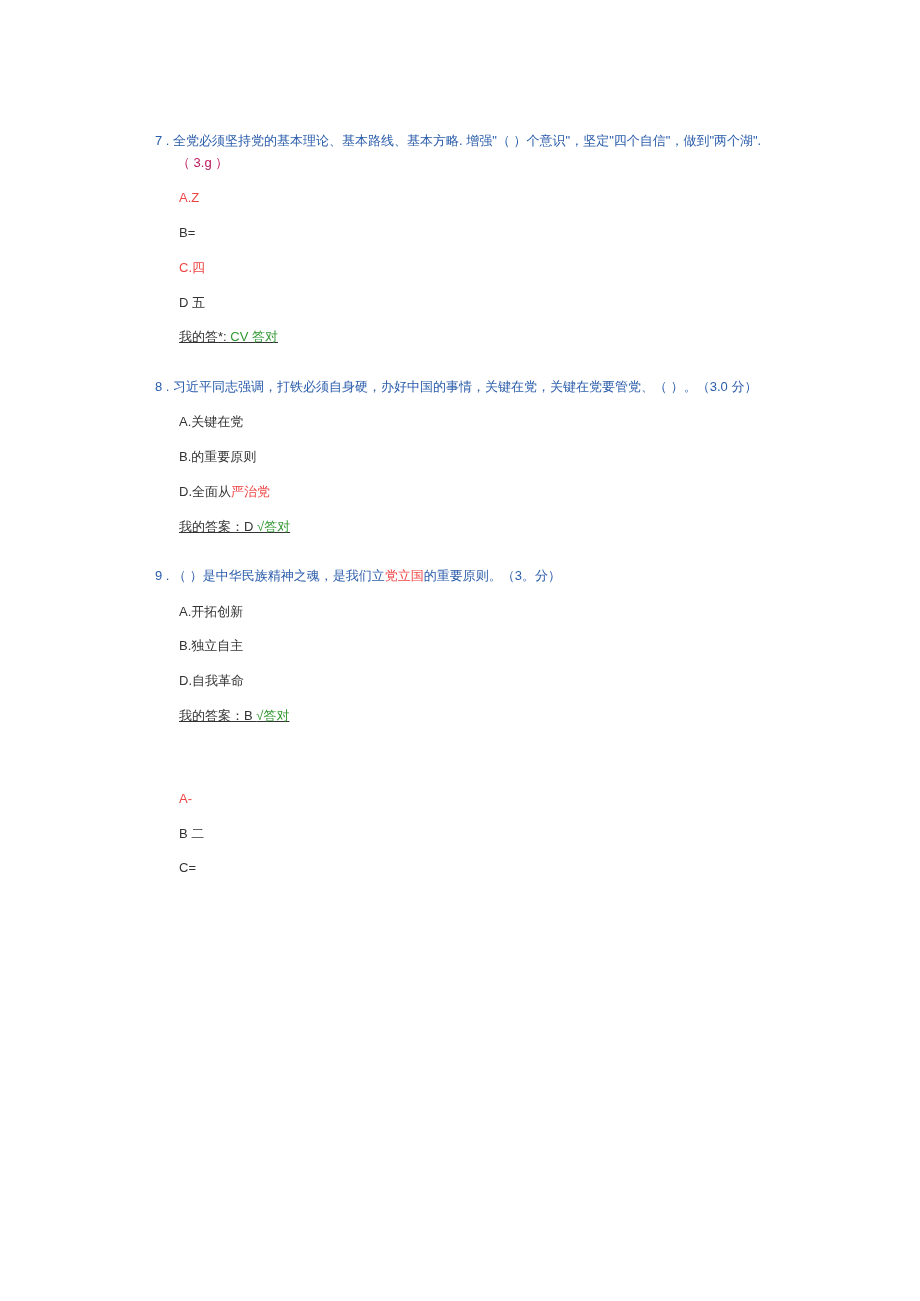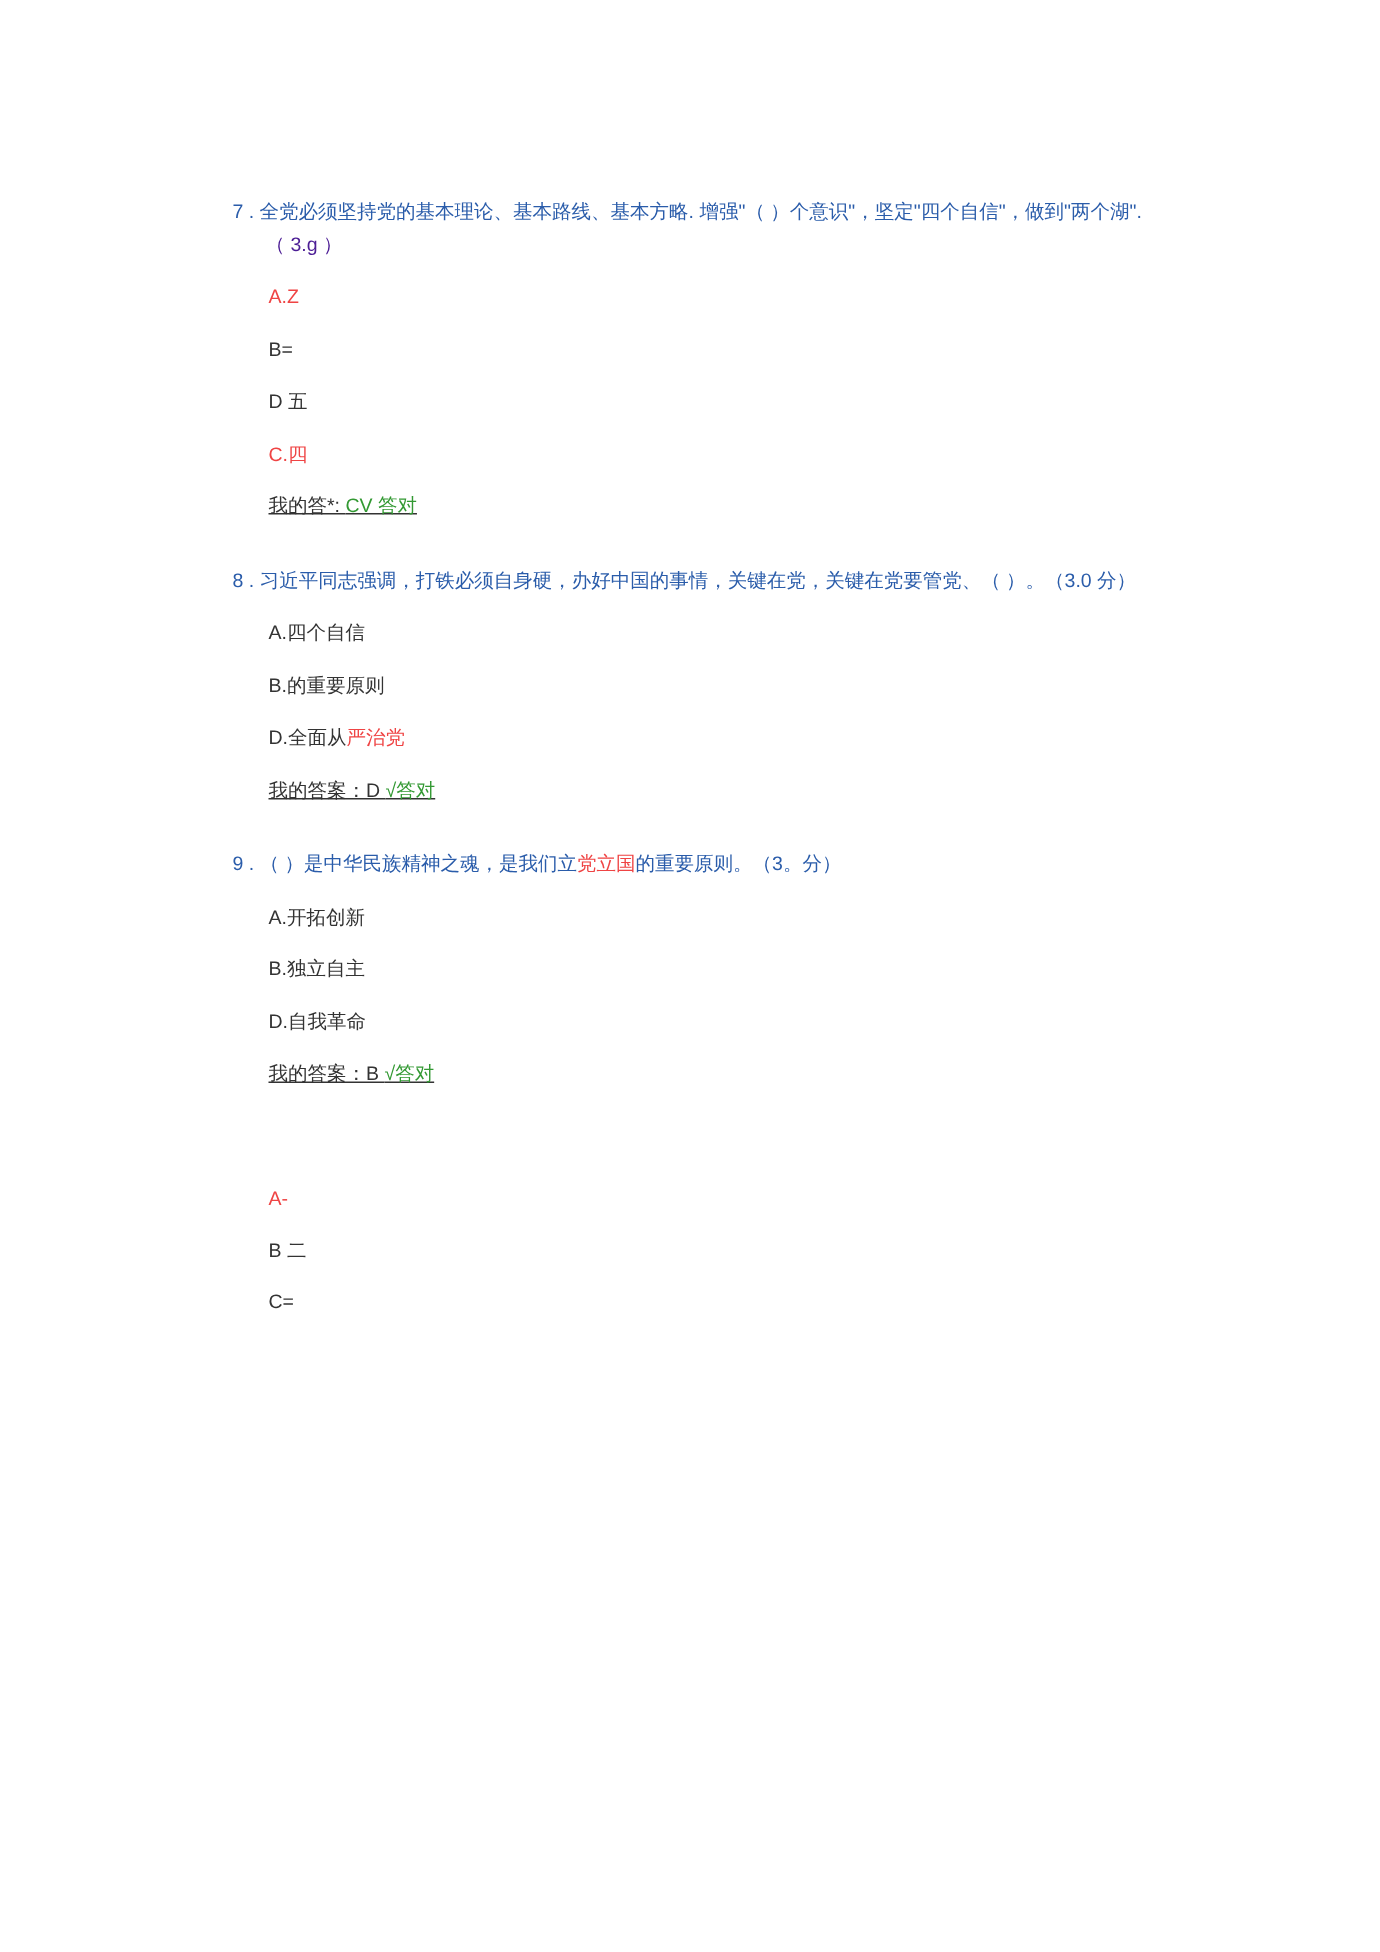--- a/index.html
+++ b/index.html
@@ -15,55 +15,55 @@
   }
   .question { margin-bottom: 28px; }
   .q-num {
     color: #2a5caa;
     display: inline;
   }
   .q-text {
     color: #2a5caa;
     display: inline;
   }
-  .q-points { color: #4c1d95; }
+  .q-points { color: #be185d; }
   .options { padding-left: 24px; margin-top: 14px; }
   .option { margin-bottom: 14px; color: #333; }
   .blue-text { color: #ef4444; }
   .answer-row { padding-left: 24px; margin-bottom: 0; color: #333; text-decoration: underline; }
   .answer-correct { color: #339933; }
   .indent-sub { padding-left: 22px; }
   .q-header { line-height: 1.7; }
 </style>
 </head>
 <body>
 
 <div class="question">
   <div class="q-header">
     <span class="q-num">7</span><span class="q-text"> . </span><span class="q-text">全党必须坚持党的基本理论、基本路线、基本方略. 增强"</span><span class="q-text">（ ）</span><span class="q-text">个意识"，坚定"四个自信"，做到"两个湖".</span>
     <div class="indent-sub"><span class="q-points">（ 3.g ）</span></div>
   </div>
   <div class="options">
     <div class="option blue-text">A.Z</div>
     <div class="option">B=</div>
+    <div class="option blue-text">C.四</div>
     <div class="option">D 五</div>
-    <div class="option blue-text">C.四</div>
   </div>
   <div class="answer-row">
     <span>我的答*: </span><span class="answer-correct">CV 答对</span>
   </div>
 </div>
 
 <div class="question">
   <div class="q-header">
     <span class="q-num">8</span><span class="q-text">  .</span>
     <span class="q-text">习近平同志强调，打铁必须自身硬，办好中国的事情，关键在党，关键在党要管党、（ ）。（3.0 分）</span>
   </div>
   <div class="options">
-    <div class="option">A.四个自信</div>
+    <div class="option">A.关键在党</div>
     <div class="option">B.的重要原则</div>
     <div class="option">
       <span>D.全面从</span><span class="blue-text">严治党</span>
     </div>
   </div>
   <div class="answer-row">
     <span>我的答案：D </span><span class="answer-correct">√答对</span>
   </div>
 </div>
 

